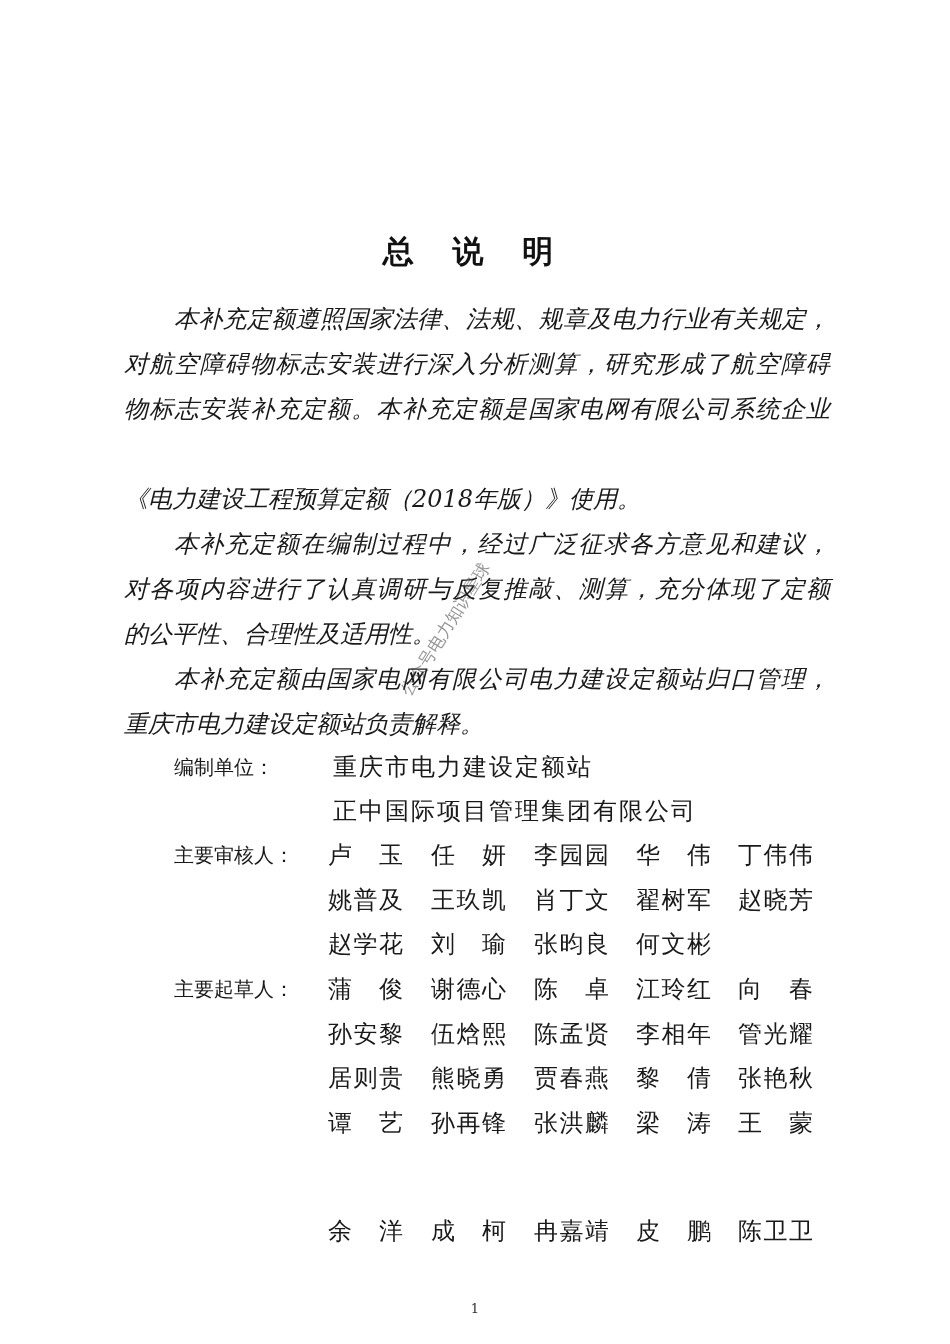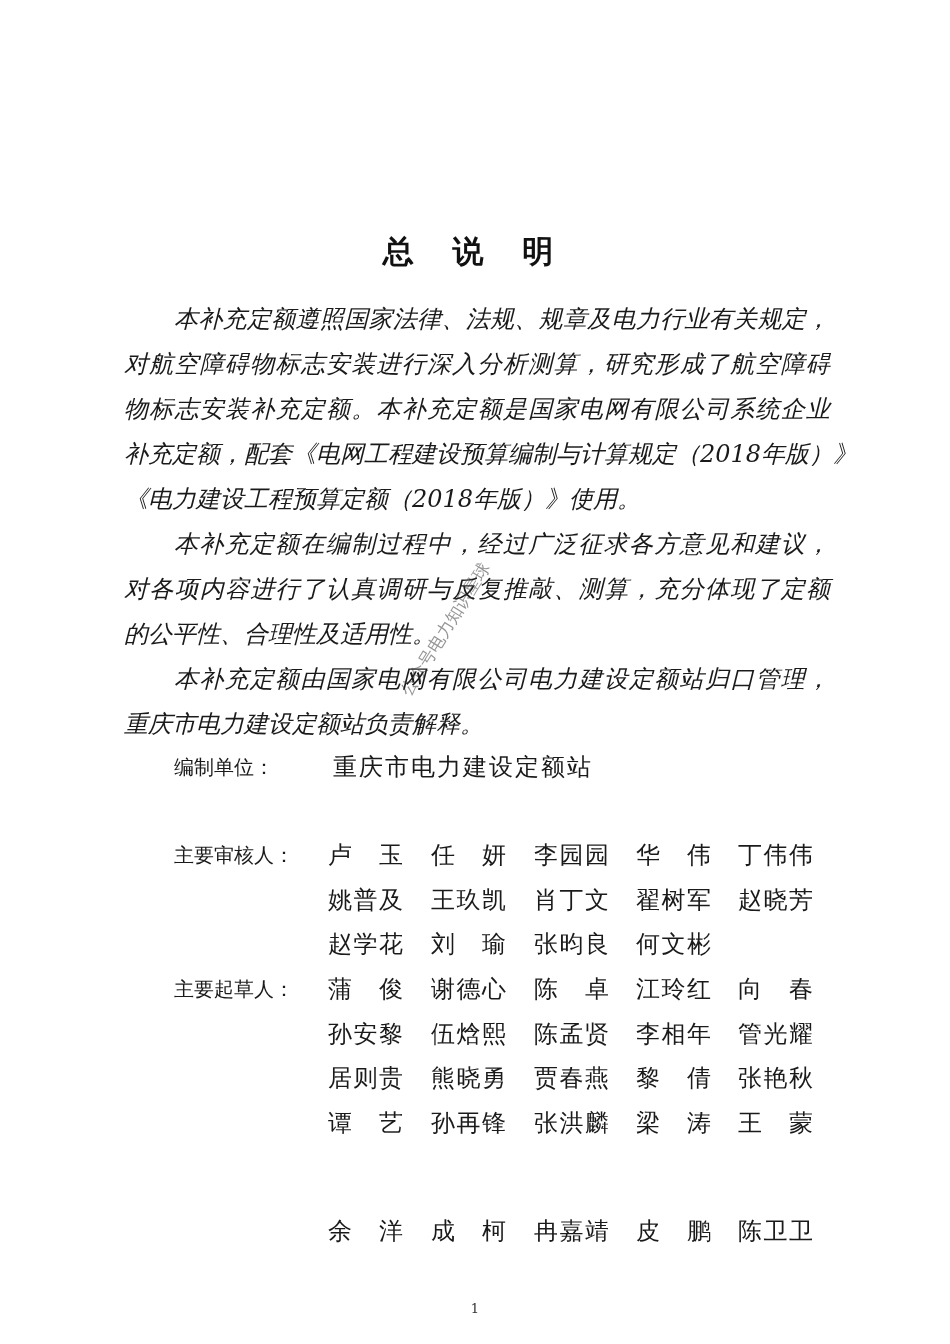--- a/index.html
+++ b/index.html
@@ -27,32 +27,32 @@
 </head>
 <body>
 
 <div class="page">
 
   <div class="title">总 说 明</div>
 
   <div class="line indent" style="top:256px">本补充定额遵照国家法律、法规、规章及电力行业有关规定，</div>
   <div class="line" style="top:301px">对航空障碍物标志安装进行深入分析测算，研究形成了航空障碍</div>
   <div class="line" style="top:346px">物标志安装补充定额。本补充定额是国家电网有限公司系统企业</div>
-  <div class="line" style="top:391px">补充定额，配套《电网工程建设预算编制与计算规定（2018年版）》</div>
   <div class="line noj" style="top:436px">《电力建设工程预算定额（2018年版）》使用。</div>
 
   <div class="line indent" style="top:481px">本补充定额在编制过程中，经过广泛征求各方意见和建议，</div>
   <div class="line" style="top:526px">对各项内容进行了认真调研与反复推敲、测算，充分体现了定额</div>
   <div class="line noj" style="top:571px">的公平性、合理性及适用性。</div>
 
   <div class="line indent" style="top:616px">本补充定额由国家电网有限公司电力建设定额站归口管理，</div>
   <div class="line noj" style="top:661px">重庆市电力建设定额站负责解释。</div>
 
   <div class="label" style="top:704px">编制单位：</div>
   <div class="unit" style="top:704px">重庆市电力建设定额站</div>
+  <div class="unit" style="top:748px">正中国际项目管理集团有限公司</div>
 
   <div class="label" style="top:792px">主要审核人：</div>
   <div class="names-row" style="top:792px">
     <span class="name n0">卢 玉</span>
     <span class="name n1">任 妍</span>
     <span class="name n2">李园园</span>
     <span class="name n3">华 伟</span>
     <span class="name n4">丁伟伟</span>
   </div>
   <div class="names-row" style="top:837px">

